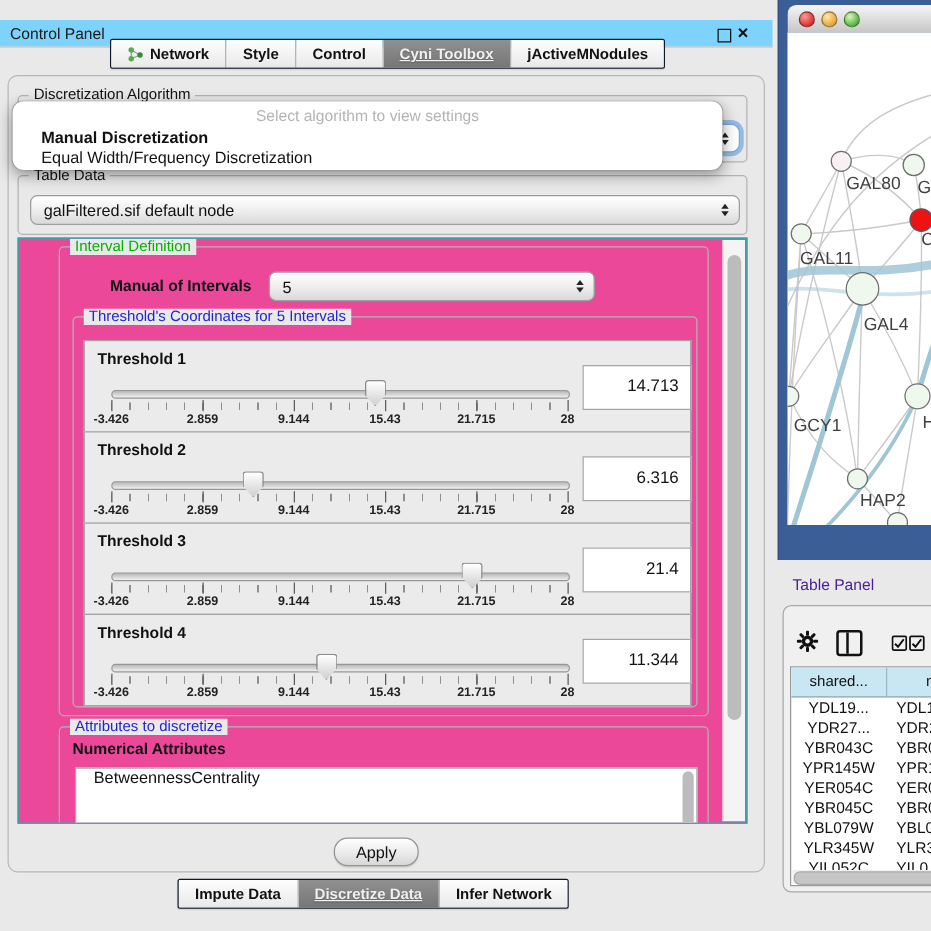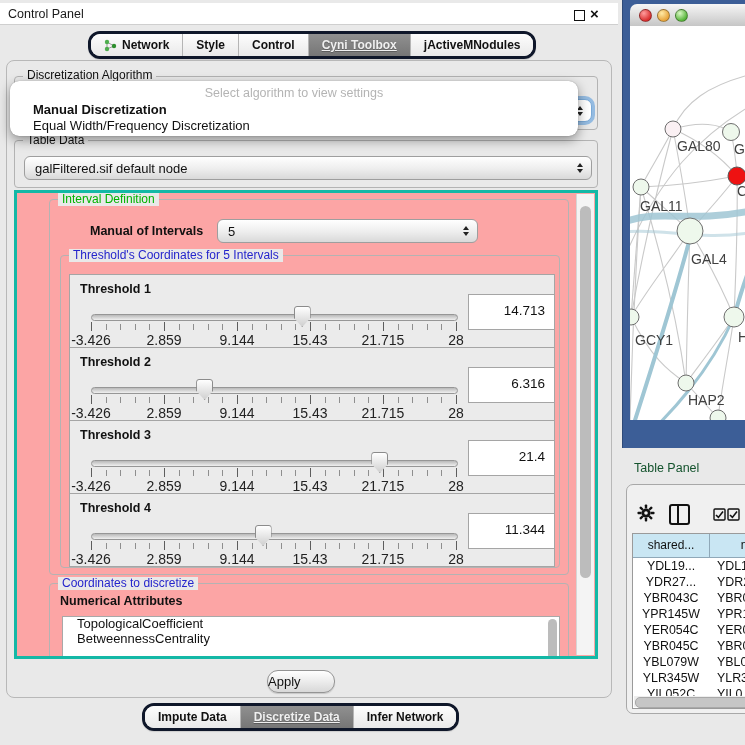--- a/index.html
+++ b/index.html
@@ -2,27 +2,27 @@
 <html><head>
 <meta charset="utf-8">
 <style>
   html,body{margin:0;padding:0;}
   body{font-family:"Liberation Sans",sans-serif;background:#e9e9e9;}
   #screen{position:relative;width:745px;height:745px;overflow:hidden;background:#e9e9e9;
           font-family:"Liberation Sans",sans-serif;color:#111;}
   .abs{position:absolute;box-sizing:border-box;}
 
   
-  #titlebar{left:0;top:3px;width:618px;height:22px;background:#ffffff;border-bottom:1px solid #cfcfcf;}
+  #titlebar{left:0;top:16px;width:618px;height:22px;background:#7dd3fc;border-bottom:1px solid #cfcfcf;}
   #titlebar .t{position:absolute;left:8px;top:4px;font-size:12.5px;color:#1a1a1a;}
   .float-ic{position:absolute;left:574px;top:7px;width:9px;height:9px;border:1.6px solid #111;}
   .close-ic{position:absolute;left:590px;top:1px;font-size:15px;font-weight:900;color:#111;line-height:20px;}
 
   
-  .seg{display:flex;border:3px solid #0f172a;border-radius:12px;overflow:hidden;
+  .seg{display:flex;border:1px solid #0f172a;border-radius:2px;overflow:hidden;
        box-shadow:0 1px 1px rgba(0,0,0,.12);}
   .seg .tab{height:22px;line-height:22px;padding:0 13px;background:linear-gradient(#fdfdfd,#e9e9e9);
        font-size:12px;font-weight:bold;color:#111;border-left:1px solid #b5b5b5;white-space:nowrap;
        display:flex;align-items:center;gap:5px;}
   .seg .tab:first-child{border-left:none;}
   .seg .tab.sel{background:linear-gradient(#909090,#767676);color:#f0f0f0;text-shadow:0 1px 1px rgba(0,0,0,.25);text-decoration:underline;}
   #toptabs{left:88px;top:31px;}
   #bottomtabs{left:142px;top:703px;}
 
   
@@ -43,61 +43,61 @@
 
   
   #popup{left:10px;top:81px;width:568px;height:55px;background:#fff;border-radius:9px;z-index:60;
          box-shadow:0 4px 12px rgba(0,0,0,.4),0 0 1px rgba(0,0,0,.4);}
   #popup .hint{position:absolute;left:0;right:0;top:5px;text-align:center;color:#b4b4b4;font-size:12.5px;}
   #popup .opt{position:absolute;left:4px;font-size:13px;white-space:nowrap;padding-left:19px;}
   #popup .opt.b{font-weight:bold;top:21px;}
   #popup .opt.n{top:37px;}
 
   
-  #viewport{left:14px;top:190px;width:584px;height:469px;border:3px solid #14b8a6;background:#fca5a5;overflow:hidden;}
+  #viewport{left:14px;top:190px;width:584px;height:469px;border:1px solid #14b8a6;background:#ec4899;overflow:hidden;}
   .vtrack{position:absolute;top:1px;bottom:1px;right:1px;width:17px;background:#f4f4f4;border-left:1px solid #d6d6d6;}
   .vthumb{position:absolute;left:2.5px;width:11px;background:#bcbcbc;border-radius:6px;}
 
   
   .tbox{position:absolute;left:8px;width:484px;height:72px;border:1px solid #a5a5a5;background:#ebebeb;}
   .tbox .tlabel{position:absolute;left:10px;top:7px;font-size:12.5px;font-weight:bold;}
   .slider{position:absolute;left:21px;top:36px;width:365px;height:26px;}
   .track{position:absolute;left:0;top:3px;width:100%;height:5px;background:linear-gradient(#b9b9b9,#f0f0f0);
          border:1px solid #969696;border-radius:4px;}
   .ticks{position:absolute;left:0;top:13px;width:100%;height:6px;
          background:repeating-linear-gradient(to right,#8e8e8e 0 1px,transparent 1px 14.6px);}
   .maj{position:absolute;top:11px;width:1px;height:9px;background:#5d5d5d;}
-  .ticklab{position:absolute;top:21px;transform:translateX(-50%);font-size:14px;font-weight:normal;color:#222;white-space:nowrap;}
+  .ticklab{position:absolute;top:21px;transform:translateX(-50%);font-size:10px;font-weight:bold;color:#222;white-space:nowrap;}
   .thumb{position:absolute;top:-5px;width:15px;height:19px;background:linear-gradient(#ffffff,#d0d0d0);
          border:1px solid #8b8b8b;border-radius:3px;
          clip-path:polygon(0 0,100% 0,100% 56%,50% 100%,0 56%);}
   .vbox{position:absolute;left:398px;top:19px;width:76px;height:34px;background:#fff;border:1px solid #a5a5a5;
         font-size:13.5px;line-height:32px;text-align:right;padding-right:9px;}
 
   
   #attrlist{position:absolute;left:12px;top:32px;width:496px;height:70px;background:#fff;border:1px solid #a8a8a8;}
   #attrlist .item{padding-left:14px;font-size:13px;line-height:14.5px;white-space:nowrap;}
 
   
   #applybtn{left:267px;top:670px;width:68px;height:23px;border:1px solid #949494;border-radius:11px;
-            background:linear-gradient(#ffffff,#ececec 50%,#d8d8d8);font-size:13px;line-height:21px;
+            background:linear-gradient(#ffffff,#ececec 50%,#d8d8d8);font-size:13px;text-align:center;line-height:21px;
             box-shadow:0 1px 1px rgba(0,0,0,.15);}
 
   
   #netwin{left:622px;top:0;width:123px;height:448px;background:#3c5e97;box-shadow:inset 1px 0 0 #2e4a79;}
   #nettitle{position:absolute;left:8px;top:4px;width:115px;height:22px;border-top-left-radius:7px;
             background:linear-gradient(#f6f6f6,#c6c6c6);border-bottom:1px solid #8f8f8f;}
   .light{position:absolute;top:5px;width:11px;height:11px;border-radius:50%;border:1px solid rgba(0,0,0,.35);}
   .lr{left:9px;background:radial-gradient(circle at 35% 30%,#ff9d9d,#d93030 70%);}
   .ly{left:27px;background:radial-gradient(circle at 35% 30%,#ffeaa6,#e8a53c 70%);}
   .lg{left:45px;background:radial-gradient(circle at 35% 30%,#d9f8c4,#58b53b 70%);}
   #netcanvas{position:absolute;left:8px;top:26px;width:115px;height:394px;background:#fff;overflow:hidden;}
 
   
-  #tp-title{left:634px;top:461px;font-size:12.5px;color:#14532d;}
+  #tp-title{left:634px;top:461px;font-size:12.5px;color:#4c1d95;}
   #tpwin{left:626px;top:484px;width:126px;height:230px;background:#f0f0f0;border:1px solid #a8a8a8;border-radius:7px;}
   .colicon{position:absolute;left:42px;top:19px;width:17px;height:17px;border:2px solid #111;border-radius:3px;}
   .colicon:after{content:"";position:absolute;left:6px;top:0;bottom:0;width:2px;background:#111;}
   #tptable{position:absolute;left:5px;top:48px;width:130px;height:174px;background:#fff;border:1px solid #9a9a9a;overflow:hidden;}
   .hcell{position:absolute;top:0;height:23px;background:#c9e6f3;border-right:1px solid #8fa8b8;border-bottom:1px solid #8fa8b8;
          font-size:12px;line-height:23px;text-align:center;}
   .trow{position:absolute;left:0;width:200px;height:16px;font-size:12.4px;line-height:16px;white-space:nowrap;}
   .trow .c1{position:absolute;left:0;width:76px;text-align:center;}
   .trow .c2{position:absolute;left:84px;}
   #hscroll{position:absolute;left:1px;top:162px;width:127px;height:11px;background:#efefef;}
@@ -268,24 +268,23 @@
       <span class="ticklab" style="left:100%">28</span>
       <div class="thumb" style="left: calc(47% - 8px);"></div>
     </div>
     <div class="vbox">11.344</div>
   </div>
           </div>
       </div>
     </div>
 
     <div class="abs group" style="left:32px;top:390px;width:520px;height:110px;">
-      <span class="gtitle blue">Coordinates to discretize</span>
+      <span class="gtitle blue">Attributes to discretize</span>
       <span class="abs" style="left:10px;top:10px;font-size:12.5px;font-weight:bold;">Numerical Attributes</span>
       <div id="attrlist">
-        <div class="item">TopologicalCoefficient</div>
         <div class="item">BetweennessCentrality</div>
         <div class="vthumb" style="right:2px;left:auto;top:2px;height:60px;width:9px;"></div>
       </div>
     </div>
 
     <div class="vtrack">
       <div class="vthumb" style="top:12px;height:372px;"></div>
     </div>
   </div>
 

